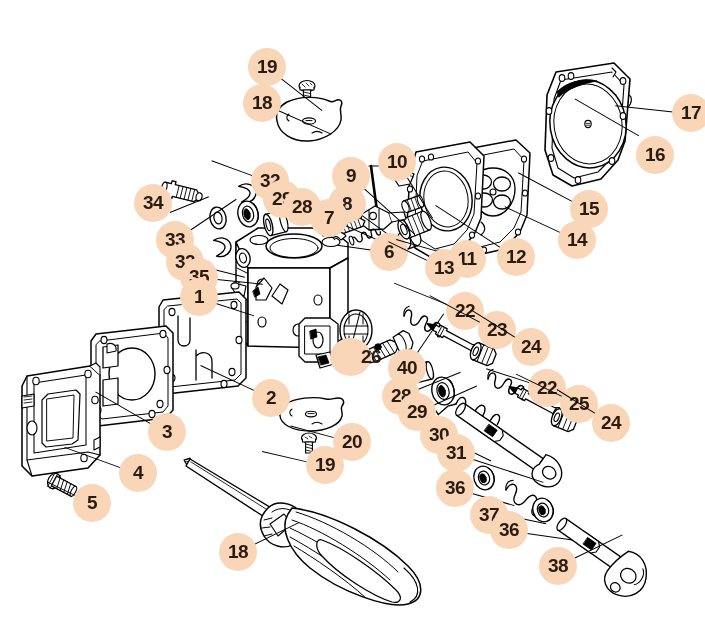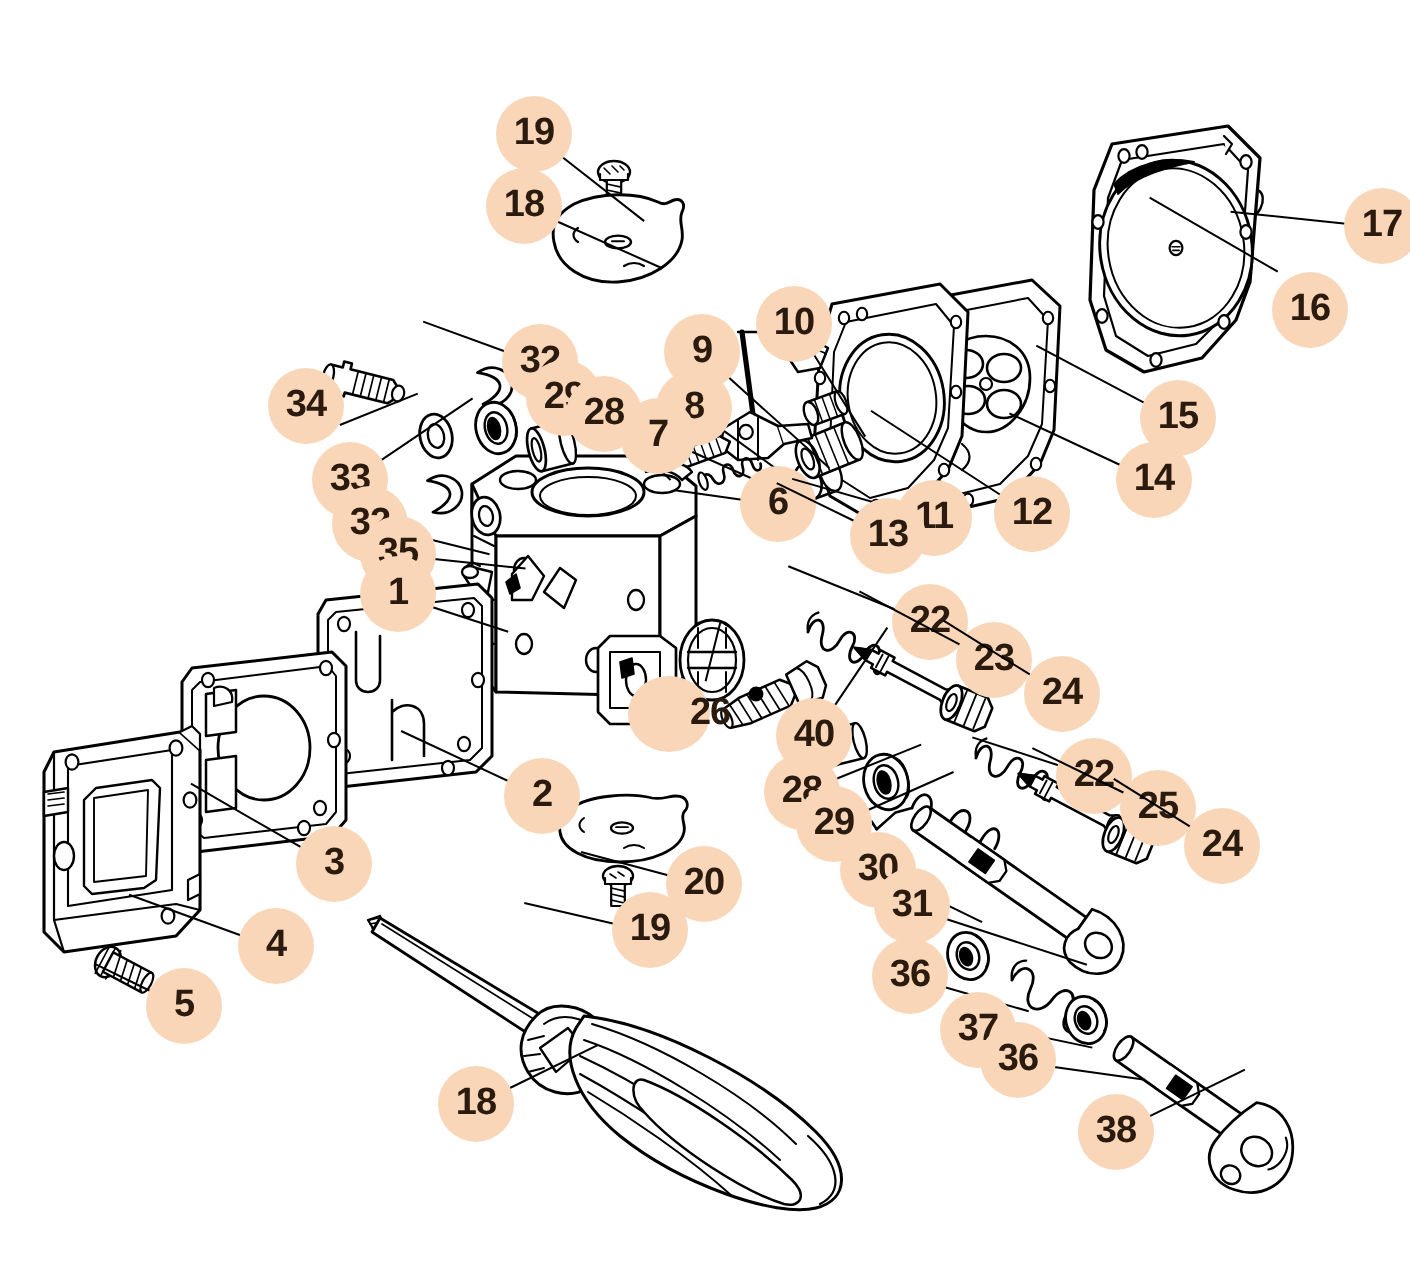--- a/index.html
+++ b/index.html
@@ -539,21 +539,21 @@
       <div class="callout" style="left: 180px; top: 278px;">1</div>
       <div class="leader" style="left: 448.311px; top: 304.257px; width: 58px; transform: rotate(202deg);"></div>
       <div class="callout" style="left: 446px; top: 292px;">22</div>
       <div class="leader" style="left: 481.107px; top: 321.55px; width: 58px; transform: rotate(208deg);"></div>
       <div class="callout" style="left: 478px; top: 311px;">23</div>
       <div class="leader" style="left: 515.735px; top: 337.461px; width: 52px; transform: rotate(212deg);"></div>
       <div class="callout" style="left: 512px; top: 328px;">24</div>
       <div class="leader" style="left: 417.065px; top: 353.077px; width: 48px; transform: rotate(-56deg);"></div>
       <div class="callout" style="left: 388px; top: 349px;">40</div>
       <div class="leader" style="left: 353.355px; top: 339.535px; width: 30px; transform: rotate(-76deg);"></div>
-      <div class="callout" style="left: 314px; top: 338px; padding-left: 41px;">26</div>
+      <div class="callout" style="left: 330px; top: 338px; padding-left: 41px;">26</div>
       <div class="leader" style="left: 417.689px; top: 389.257px; width: 46px; transform: rotate(338deg);"></div>
       <div class="callout" style="left: 382px; top: 377px;">28</div>
       <div class="leader" style="left: 433.444px; top: 404.679px; width: 48px; transform: rotate(336deg);"></div>
       <div class="callout" style="left: 398px; top: 393px;">29</div>
       <div class="leader" style="left: 529.881px; top: 382.438px; width: 46px; transform: rotate(198deg);"></div>
       <div class="callout" style="left: 528px; top: 369px;">22</div>
       <div class="leader" style="left: 562.822px; top: 396.109px; width: 52px; transform: rotate(206deg);"></div>
       <div class="callout" style="left: 560px; top: 385px;">25</div>
       <div class="leader" style="left: 595.735px; top: 413.461px; width: 46px; transform: rotate(212deg);"></div>
       <div class="callout" style="left: 592px; top: 404px;">24</div>

